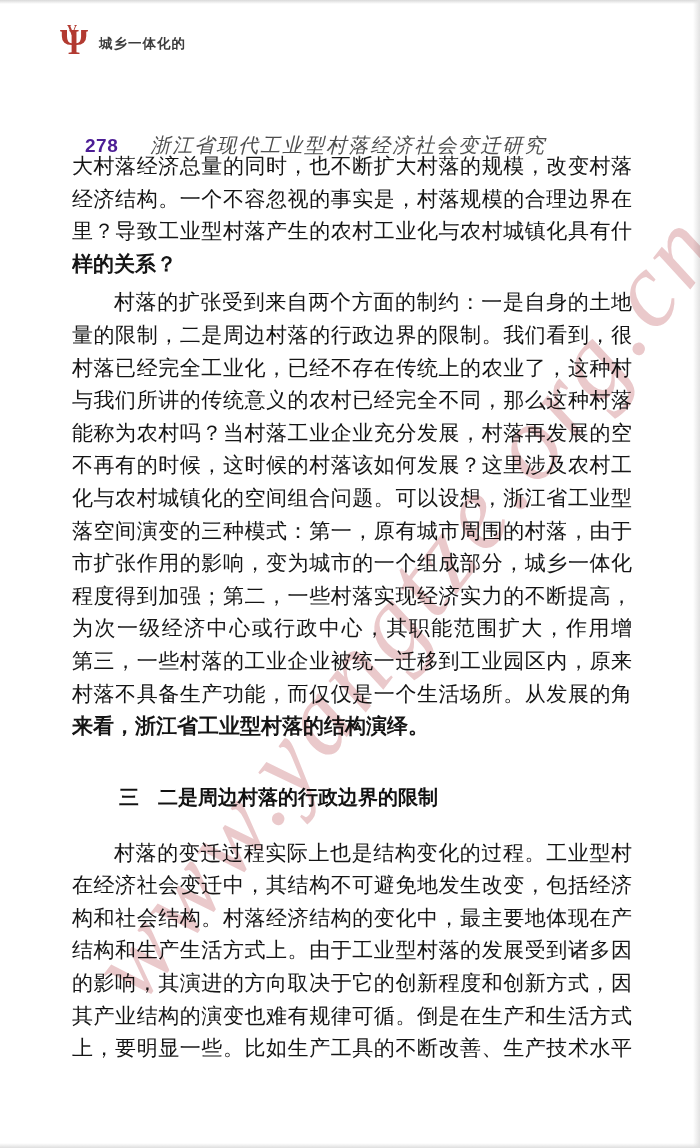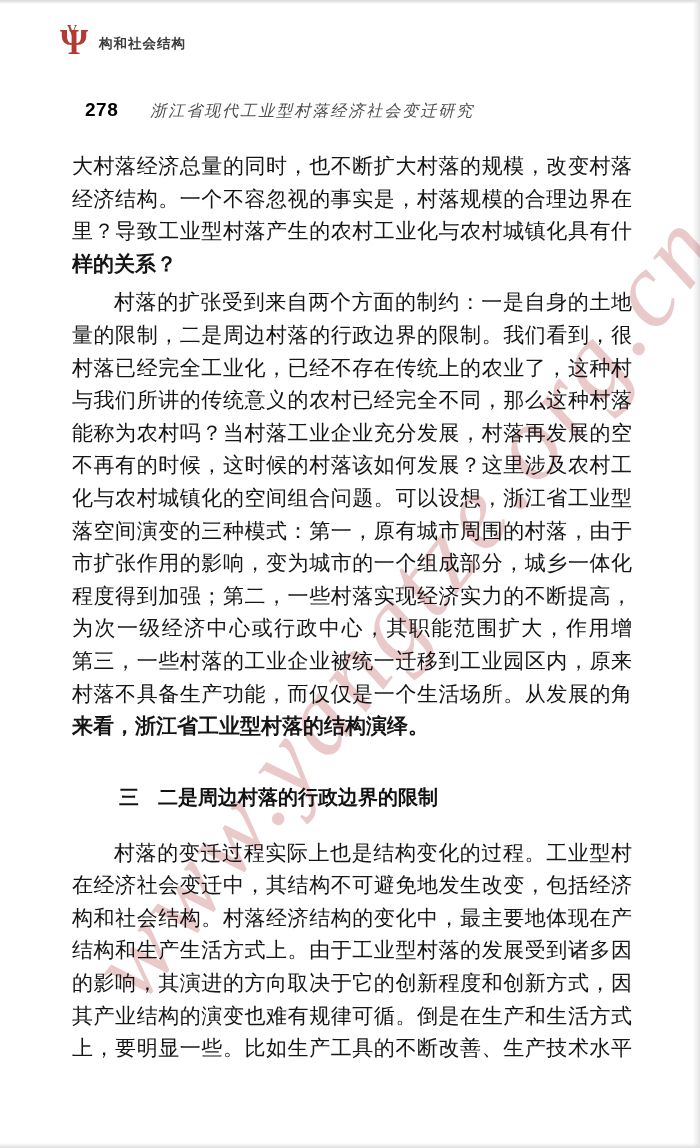--- a/index.html
+++ b/index.html
@@ -22,23 +22,23 @@
 
   
   .logo { position:absolute; left:60px; top:24px; display:flex; align-items:center; gap:9px; }
   .logo-symbol { position:relative; width:30px; height:40px; color:#b23a31; }
   .logo-symbol .psi { position:absolute; left:0; top:-2px; font:bold 36px "Liberation Serif", serif; line-height:40px; }
   .logo-symbol .vee { position:absolute; left:7px; top:-1px; font:bold 14px "Liberation Serif", serif; }
   .logo-text { font:bold 13.5px "Liberation Sans", sans-serif; letter-spacing:1px; color:#3c3c3c; }
 
   
   .running-header { position:absolute; left:85px; top:99px; display:flex; align-items:baseline; gap:32px; }
-  .page-num { font:bold 19px "Liberation Sans", sans-serif; color:#000000; letter-spacing:0.5px; }
+  .page-num { font:bold 19px "Liberation Sans", sans-serif; color:#4c1d95; letter-spacing:0.5px;margin-top:36px; }
   .running-title { font-family:"Liberation Serif", serif; font-style:italic;
-                   font-size:16px; color:#4e4e4e; letter-spacing:2px; }
+                   font-size:20px; color:#4e4e4e; letter-spacing:2px; }
 
   
   .body-text { position:absolute; left:72px; top:150px; width:560px;
                font-size:21px; line-height:32.6px; color:#151515; }
   .line { text-align:justify; text-align-last:justify; height:32.6px; overflow:hidden; }
   .line.short { text-align-last:left;font-weight:bold; }
   .line.first { text-indent:2em; }
   .p2-start { margin-top:6px; }
   .p3-start { margin-top:26px; }
 
@@ -61,21 +61,21 @@
 
   <div class="edge-top"></div>
   <div class="edge-right"></div>
   <div class="edge-bottom"></div>
 
   <div class="logo">
     <span class="logo-symbol">
       <span class="psi">Ψ</span>
       <span class="vee">V</span>
     </span>
-    <span class="logo-text">构和社会结构</span>
+    <span class="logo-text">城乡一体化的</span>
   </div>
 
   <div class="running-header">
     <span class="page-num">278</span>
     <span class="running-title">浙江省现代工业型村落经济社会变迁研究</span>
   </div>
 
   <div class="body-text">
 
     <div class="line">大村落经济总量的同时，也不断扩大村落的规模，改变村落的</div>

